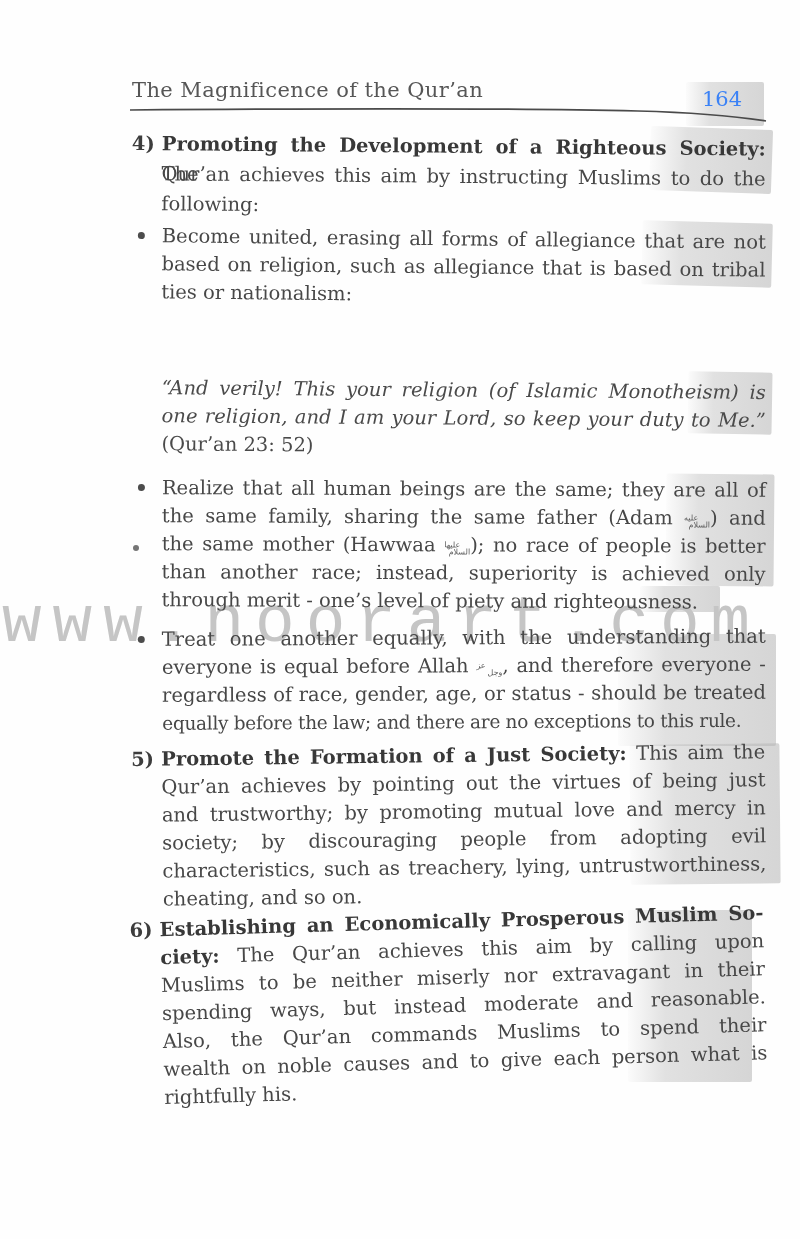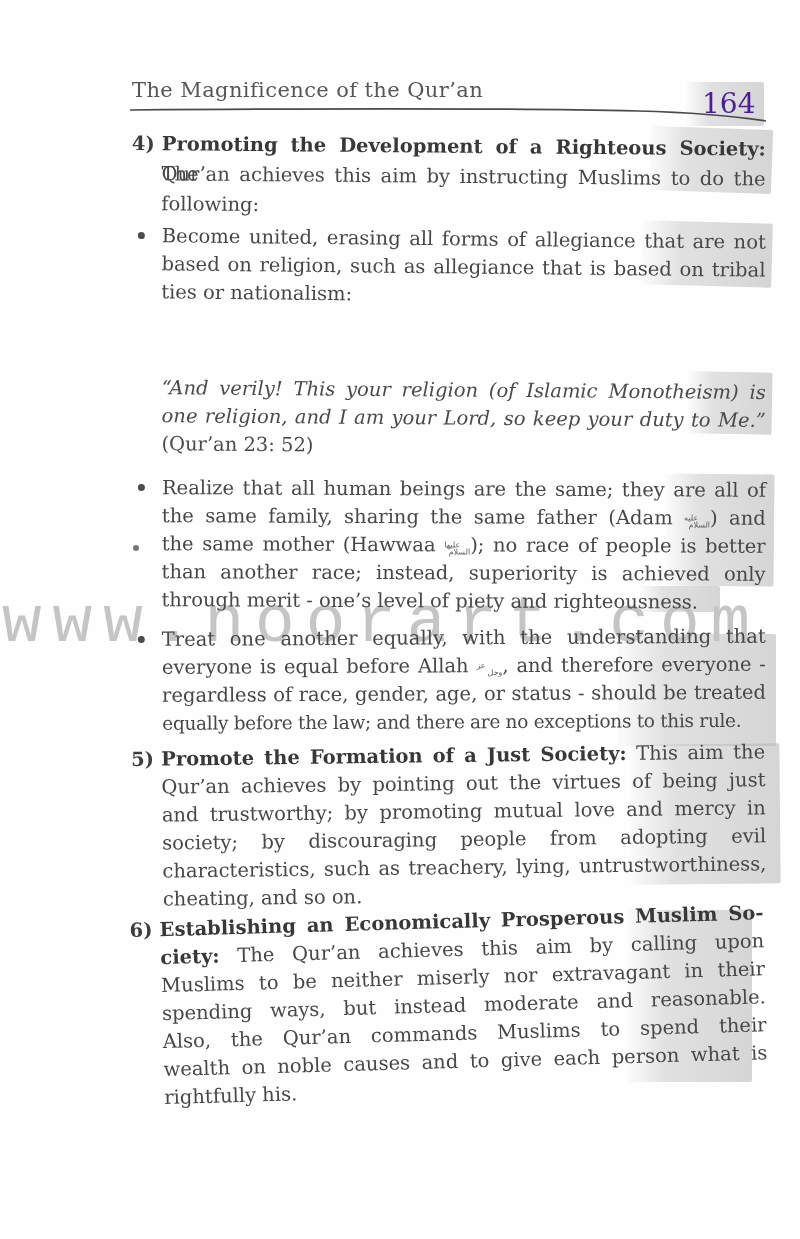--- a/index.html
+++ b/index.html
@@ -10,21 +10,21 @@
   }
   
   .patch{
     position:absolute; z-index:0;
     background:linear-gradient(to right, rgba(185,185,185,0.04) 0%, rgba(185,185,185,0.42) 30%, rgba(180,180,180,0.55) 100%);
     border-radius:2px;
   }
   
   #hdr-title{position:absolute; left:132px; top:78px; font-size:21px; color:#565656; letter-spacing:0.4px; z-index:2;}
   #hdr-rule{position:absolute; left:128px; top:103px; z-index:2;}
-  #pg-num{position:absolute; left:702px; top:87px; font-size:28px; color:#4c1d95; z-index:2;}
+  #pg-num{position:absolute; left:702px; top:87px; font-size:21px; color:#3b82f6; z-index:2;}
   
   #watermark{
     position:absolute; left:2px; top:586px; z-index:1;
     font-family:"Liberation Mono", monospace; font-size:66px; letter-spacing:11px;
     color:#c5c5c5; white-space:nowrap;
   }
   
   .para{position:absolute; left:130px; width:636px; z-index:2;}
   .jline{
     margin-left:32px; font-size:19.5px; line-height:28px; height:28px;

